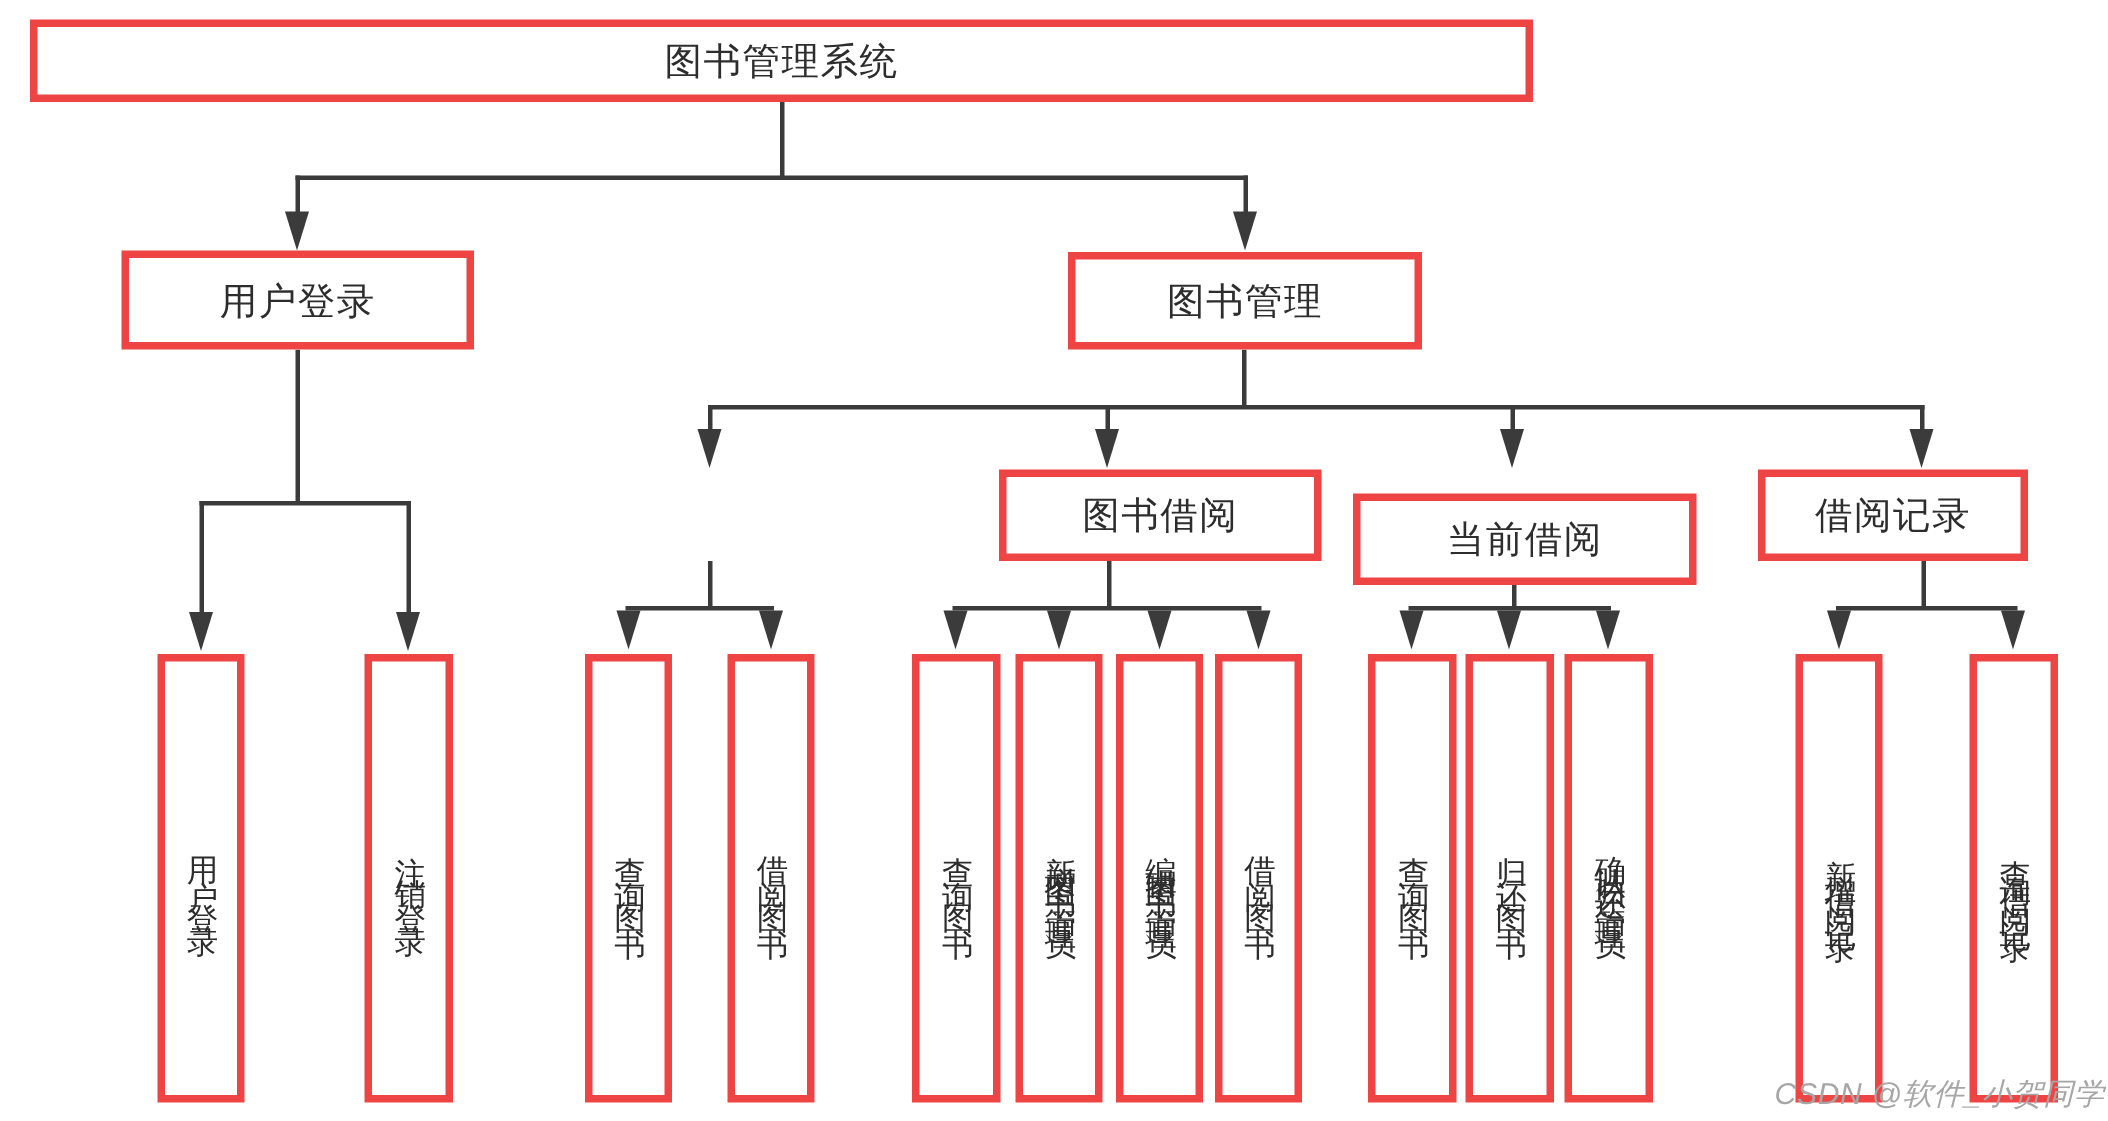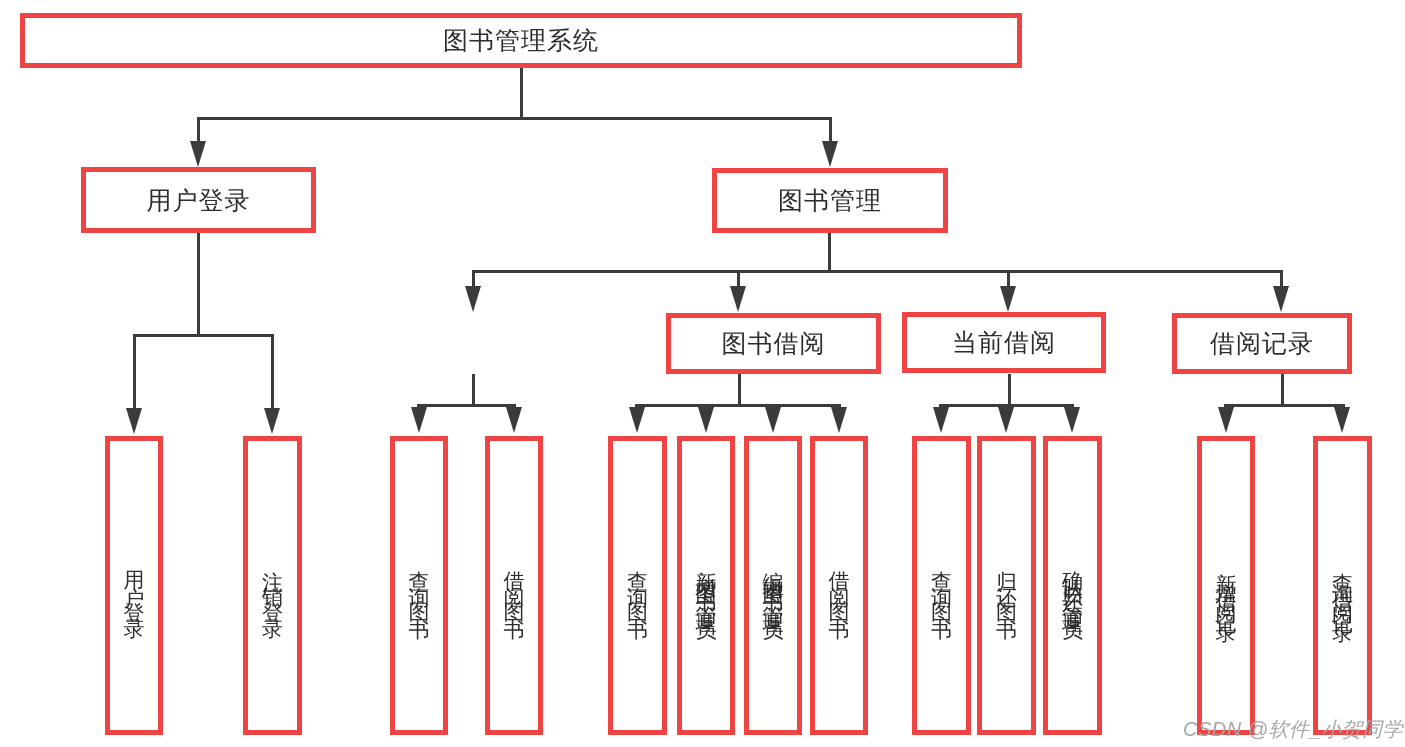--- a/index.html
+++ b/index.html
@@ -106,21 +106,21 @@
   <div class="box hbox" style="left:81px;top:167px;width:235px;height:66px">
     <span>用户登录</span>
   </div>
   <div class="box hbox" style="left:712px;top:168px;width:236px;height:65px">
     <span>图书管理</span>
   </div>
 
   <div class="box hbox" style="left:666px;top:313px;width:215px;height:61px">
     <span>图书借阅</span>
   </div>
-  <div class="box hbox" style="left:902px;top:312px;width:204px;height:61px">
+  <div class="box hbox" style="left:902px;top:329px;width:229px;height:61px">
     <span>当前借阅</span>
   </div>
   <div class="box hbox" style="left:1172px;top:313px;width:180px;height:61px">
     <span>借阅记录</span>
   </div>
 
   <div class="box leaf" style="left:105px;top:436px;width:58px;height:299px">
     <span class="vtxt s">用户登录</span>
   </div>
   <div class="box leaf" style="left:243px;top:436px;width:59px;height:299px">

